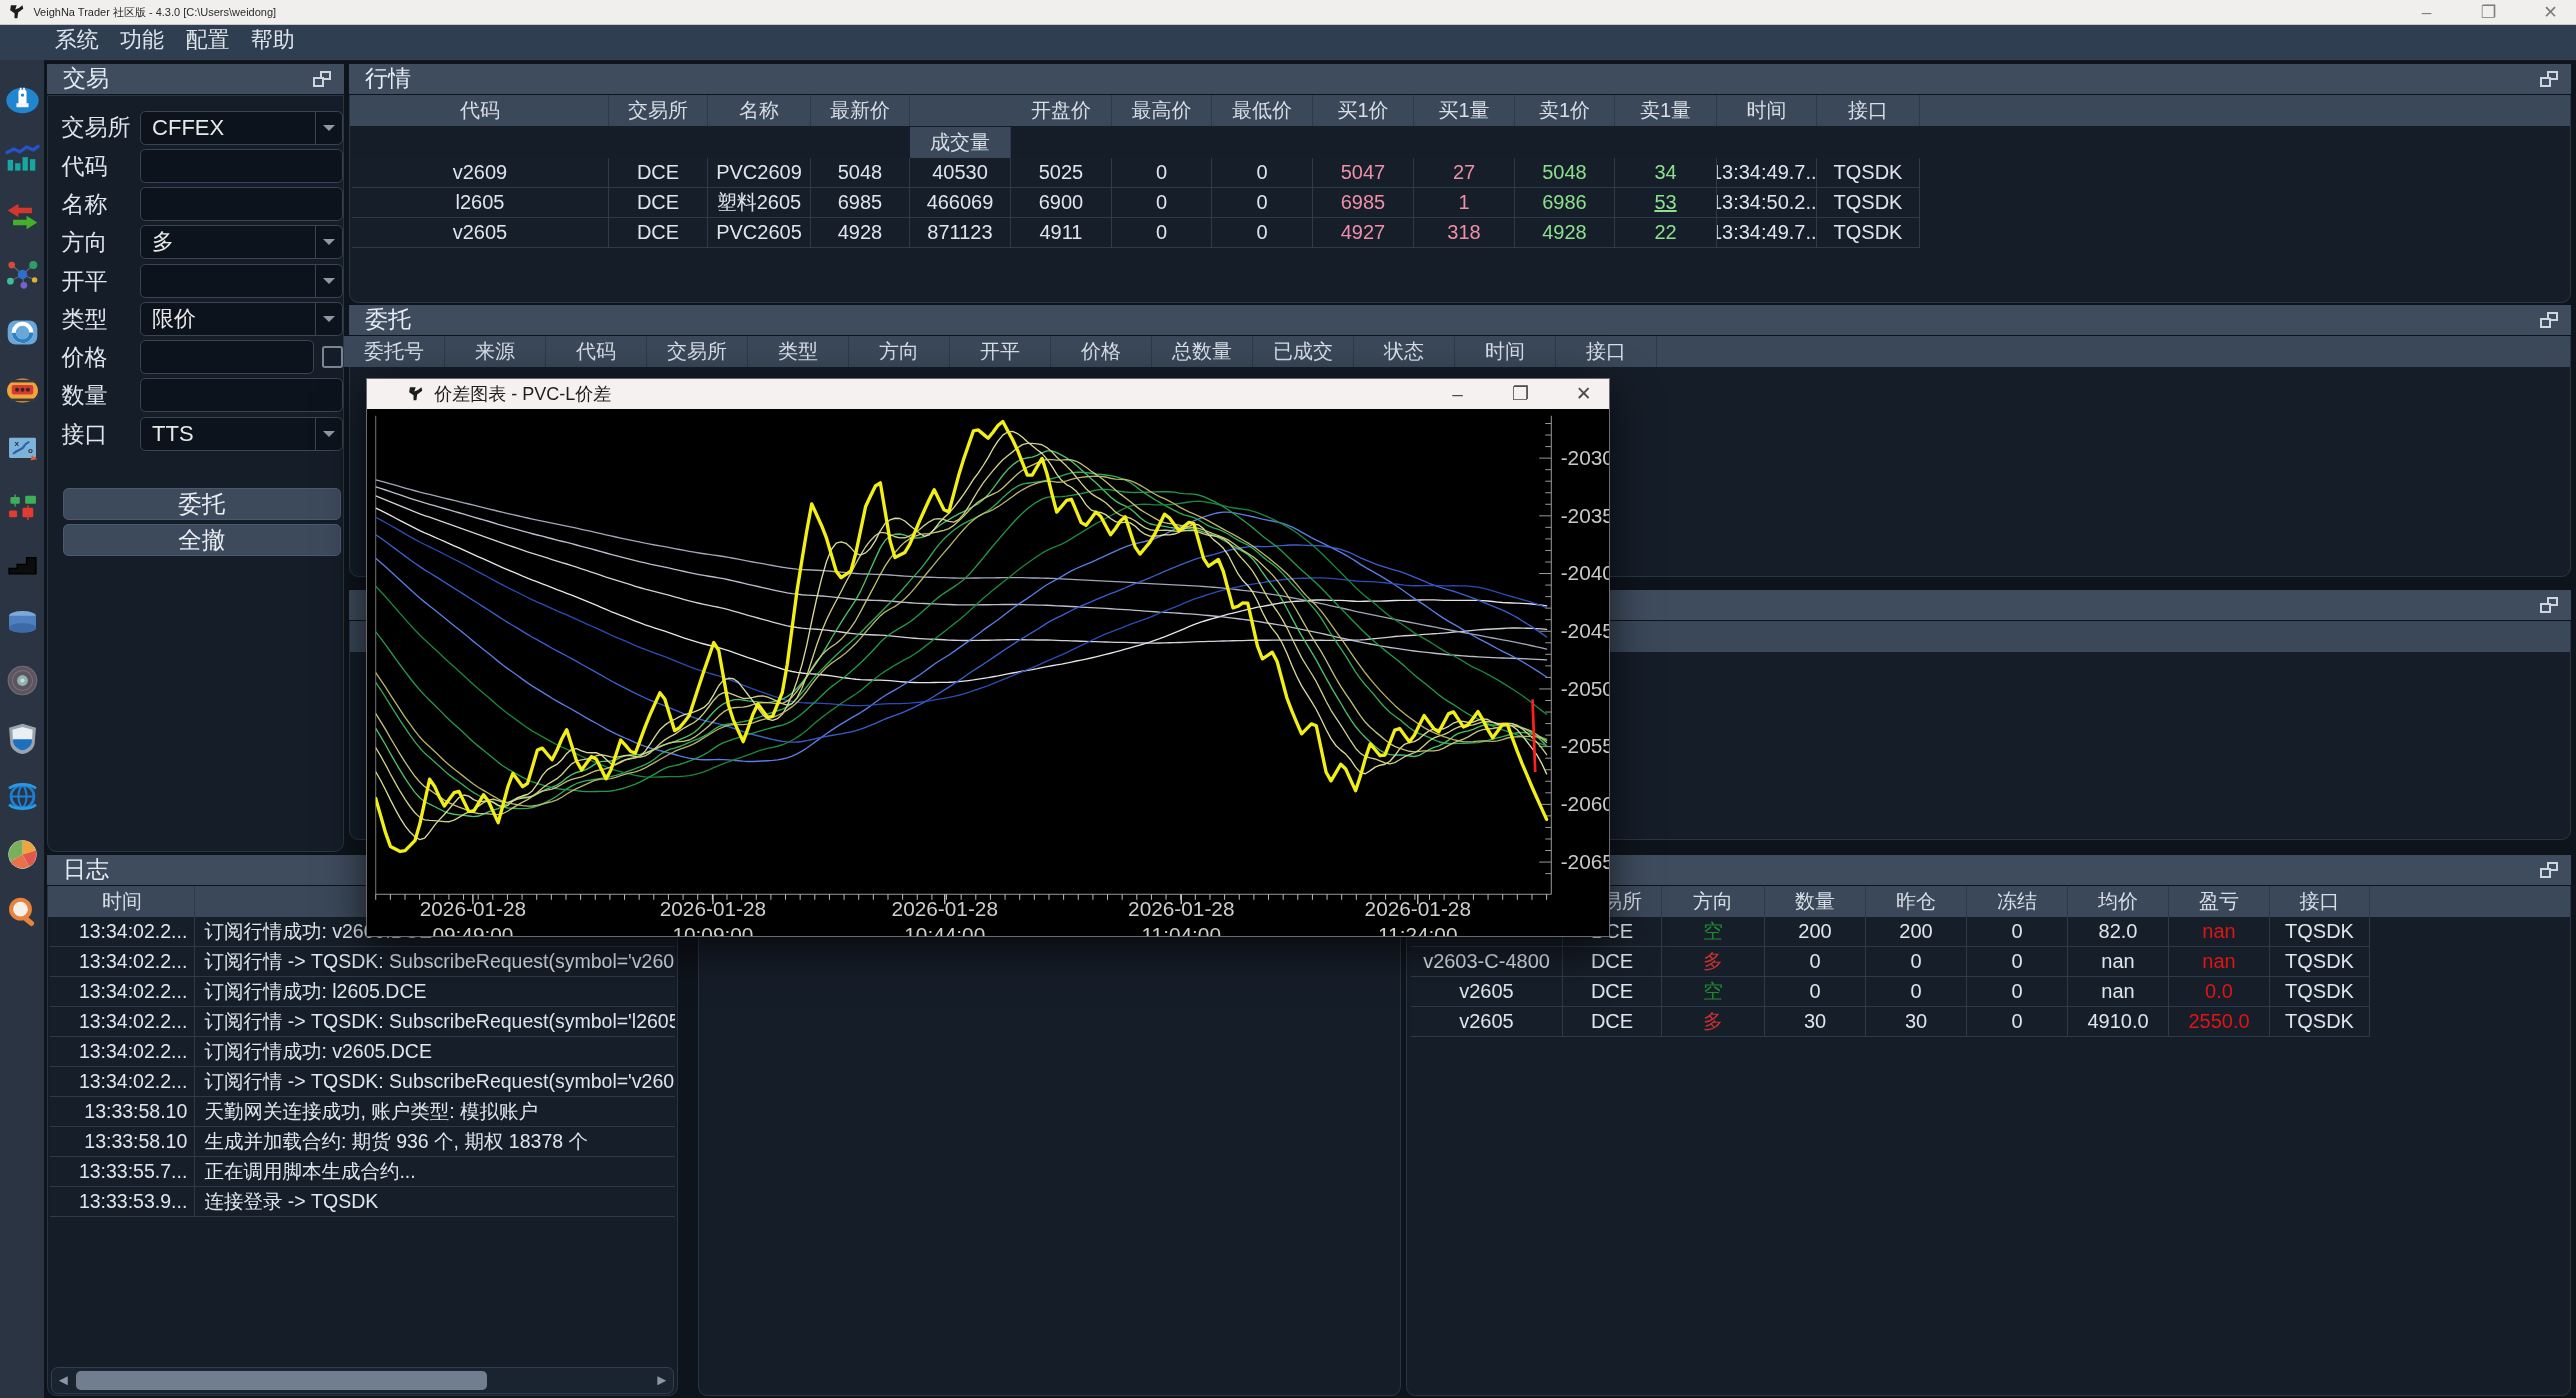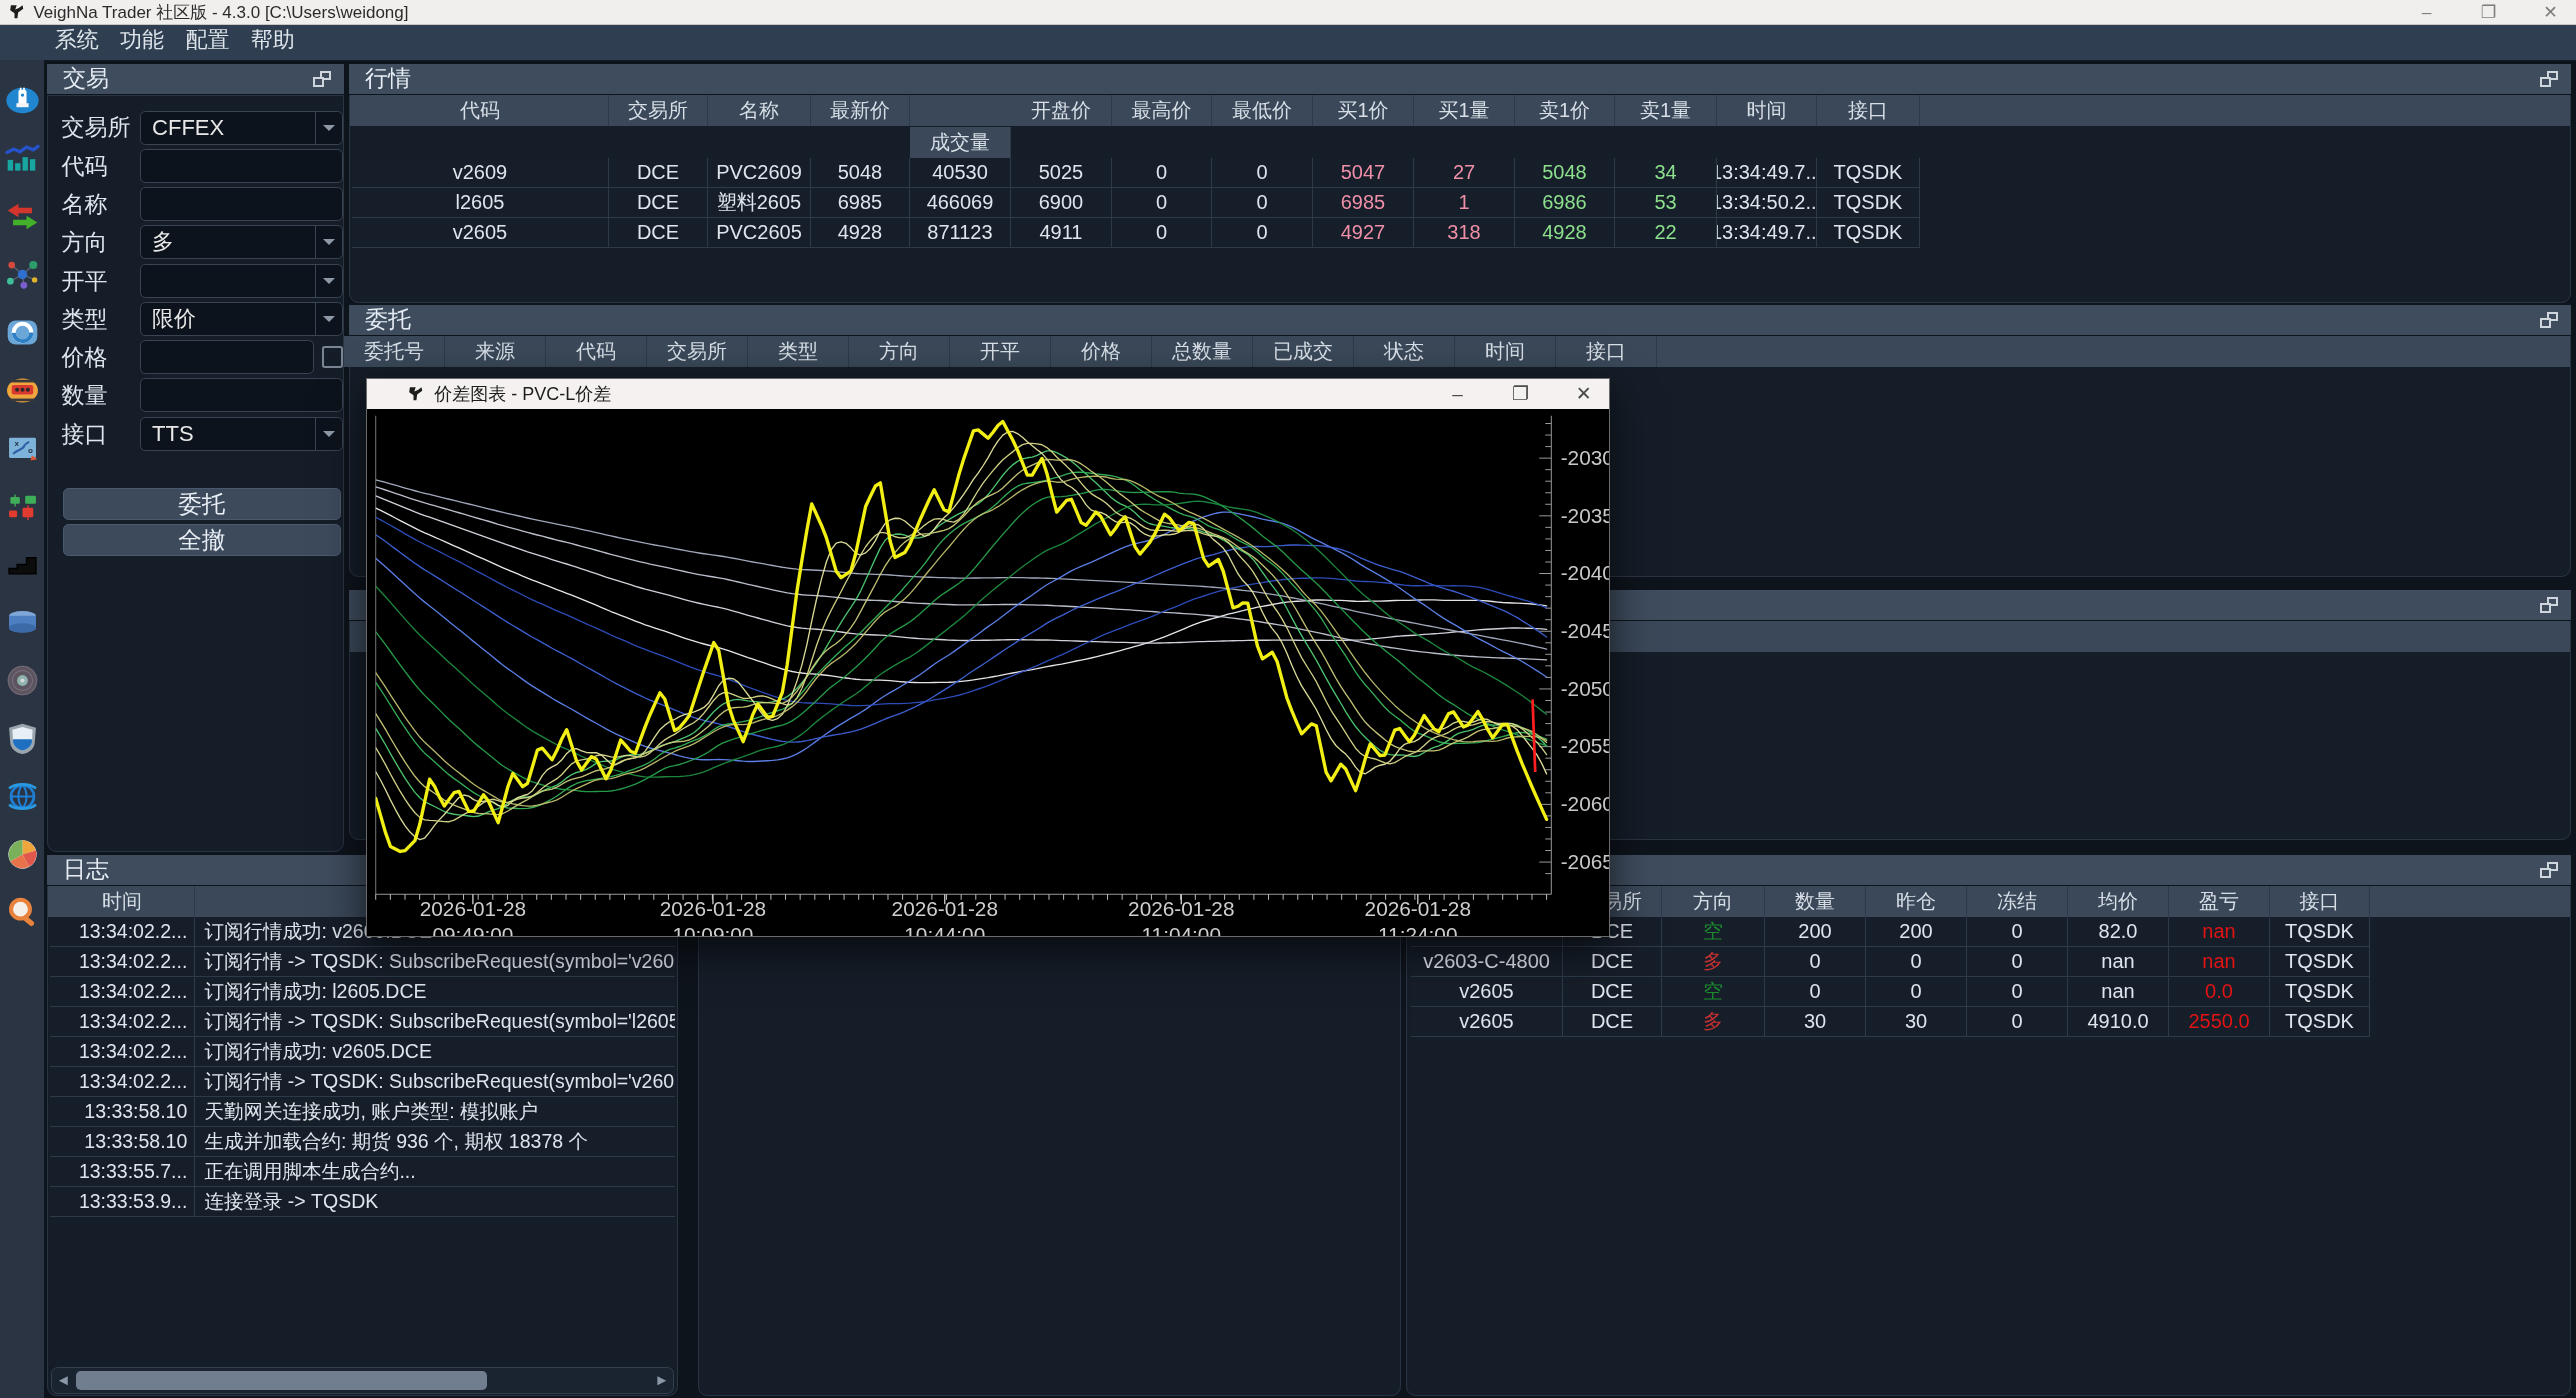--- a/index.html
+++ b/index.html
@@ -2,21 +2,21 @@
 <html style="font-size:10.7px"><head>
 <meta charset="utf-8">
 <style>
   html,body{margin:0;padding:0;background:#0e141c;width:2576px;height:1399px;overflow:hidden;}
   *{box-sizing:border-box;font-family:"Liberation Sans","DejaVu Sans",sans-serif;}
   #app{position:absolute;left:0;top:0;width:2576px;height:1399px;background:#0e141c;}
 
   
   .titlebar{position:absolute;left:0;top:0;width:2576px;height:25px;background:#f1efee;display:flex;align-items:center;border-bottom:0.7px solid #c9c6c4;}
   .titlebar .logo{width:17.4px;height:17.4px;margin-left:8px;}
-  .titlebar .t-text{margin-left:8px;font-size:17px;color:#2b2b2b;}
+  .titlebar .t-text{margin-left:8px;font-size:11px;color:#2b2b2b;}
   .win-btns{position:absolute;right:12px;top:0;height:25px;display:flex;align-items:center;gap:35px;}
   .win-btn{color:#7c7c7c;font-size:17.4px;width:27px;text-align:center;cursor:pointer;}
 
   
   .menubar{position:absolute;left:0;top:25px;width:2576px;height:36px;background:#2f3e50;border-bottom:1.3px solid #121922;display:flex;padding-left:44px;}
   .menu-item{color:#dde4ea;font-size:22px;padding:0 10.7px;cursor:pointer;}
 
   
   .sidebar{position:absolute;left:0;top:60px;width:44px;height:1338px;background:#2b3442;}
   .side-icon{width:35px;height:35px;margin:23px auto 0 auto;cursor:pointer;}
@@ -346,21 +346,21 @@
         <div class="cell" style="width: 99px; height: 30px;">DCE</div>
         <div class="cell" style="width: 103px; height: 30px;">塑料2605</div>
         <div class="cell" style="width: 99px; height: 30px;">6985</div>
         <div class="cell" style="width: 101px; height: 30px;">466069</div>
         <div class="cell" style="width: 101px; height: 30px;">6900</div>
         <div class="cell" style="width: 100px; height: 30px;">0</div>
         <div class="cell" style="width: 101px; height: 30px;">0</div>
         <div class="cell c-pink" style="width: 101px; height: 30px;">6985</div>
         <div class="cell c-pink" style="width: 101px; height: 30px;">1</div>
         <div class="cell c-green" style="width: 100px; height: 30px;">6986</div>
-        <div class="cell c-green" style="width: 102px; height: 30px;">53</div>
+        <div class="cell c-green" style="width: 102px; height: 30px; text-decoration: underline;">53</div>
         <div class="cell" style="width: 100px; height: 30px;">13:34:50.2...</div>
         <div class="cell" style="width: 103px; height: 30px;">TQSDK</div>
       </div>
       <div class="trow drow">
         <div class="cell" style="width: 257px; height: 30px;">v2605</div>
         <div class="cell" style="width: 99px; height: 30px;">DCE</div>
         <div class="cell" style="width: 103px; height: 30px;">PVC2605</div>
         <div class="cell" style="width: 99px; height: 30px;">4928</div>
         <div class="cell" style="width: 101px; height: 30px;">871123</div>
         <div class="cell" style="width: 101px; height: 30px;">4911</div>

